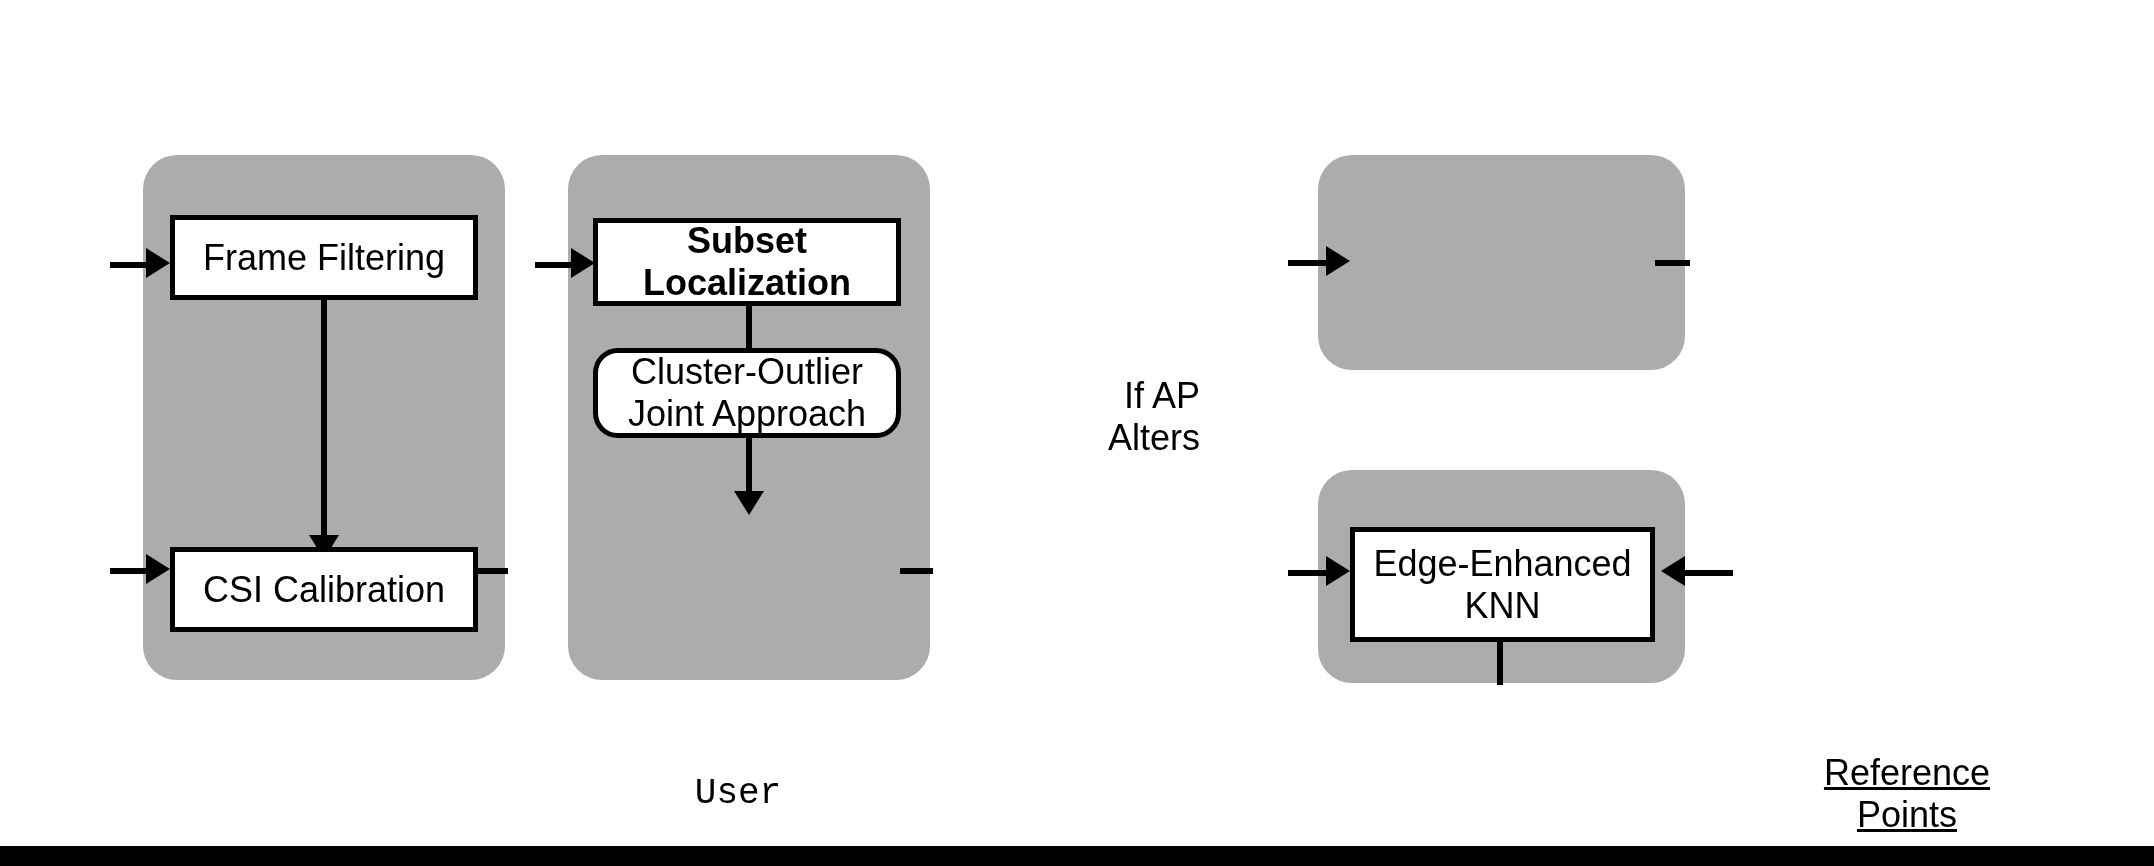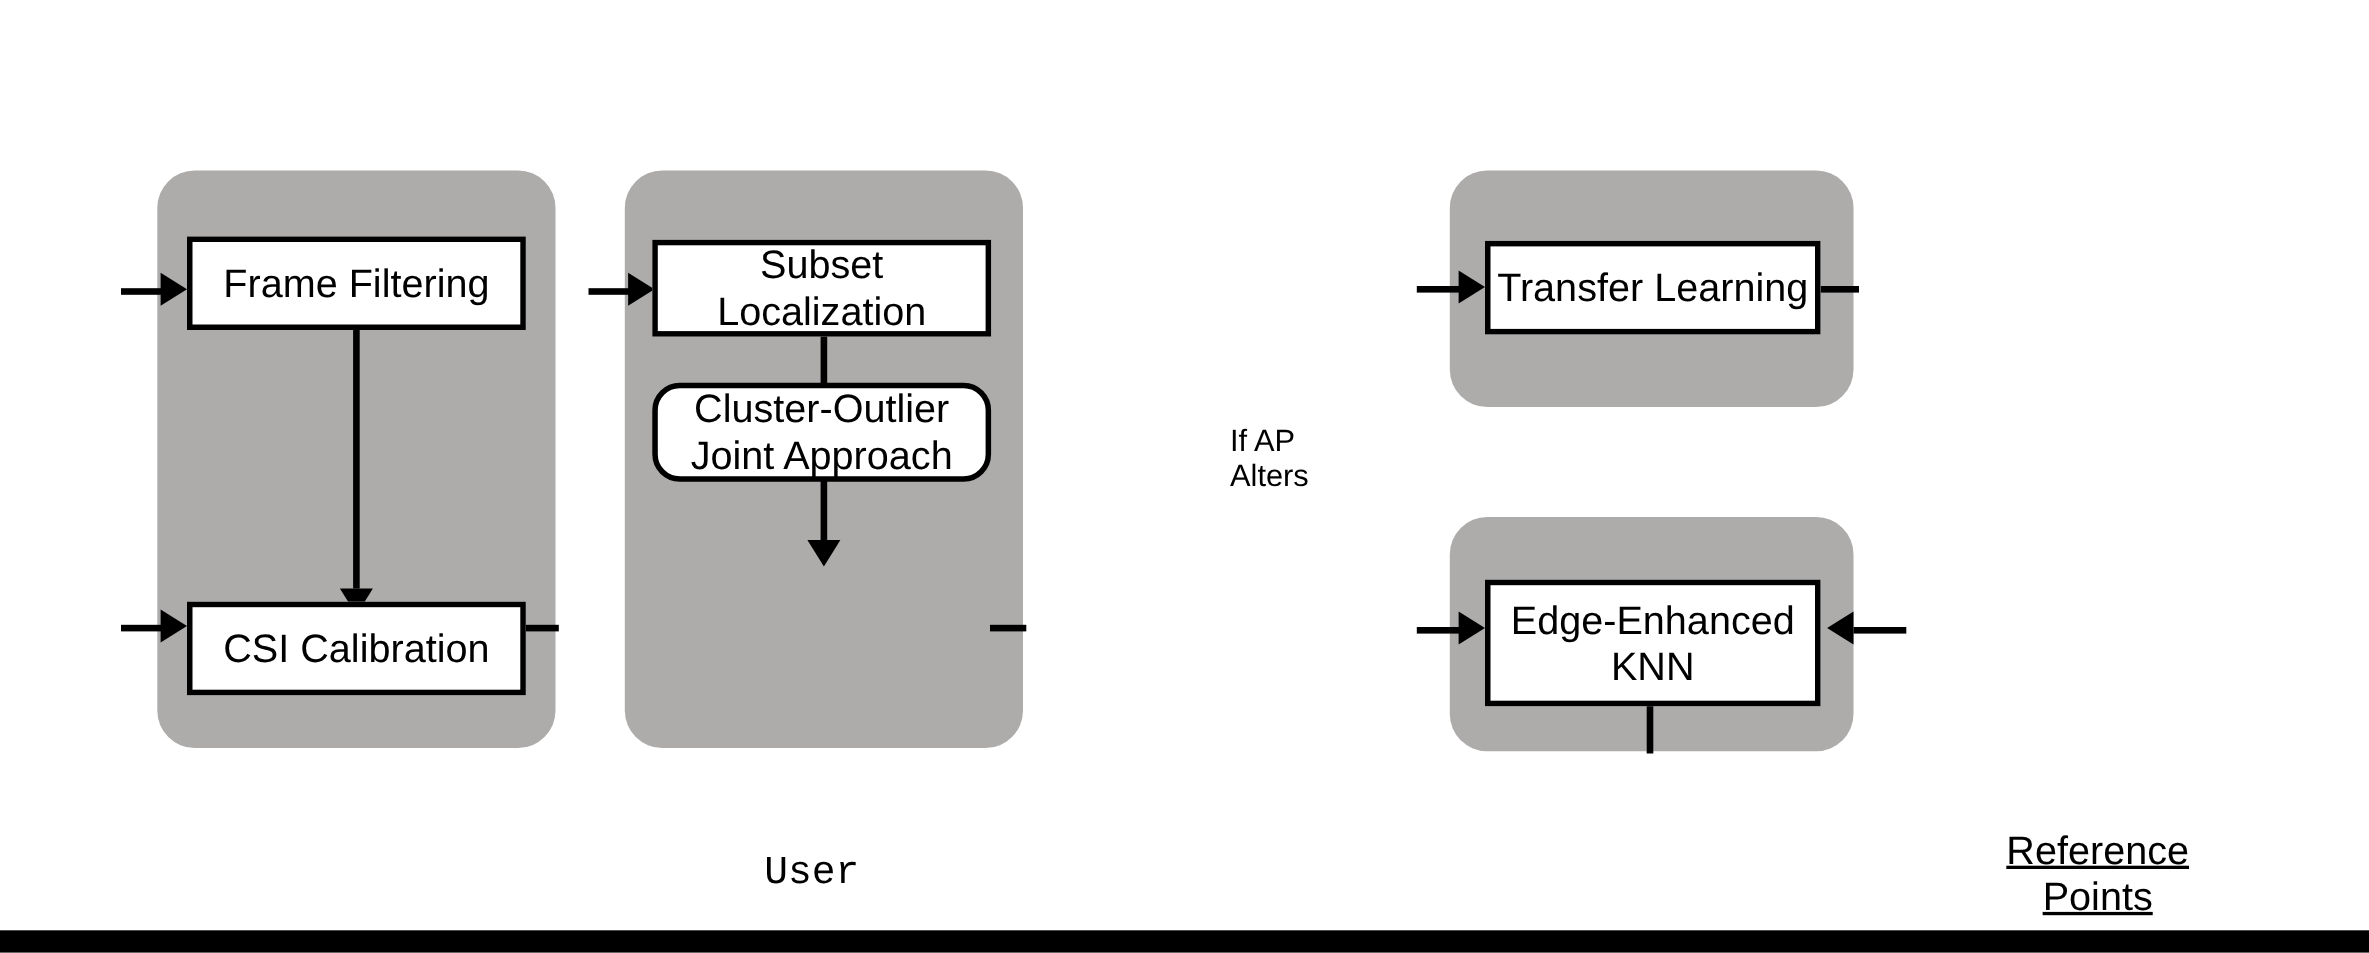--- a/index.html
+++ b/index.html
@@ -59,23 +59,23 @@
     inset: 0;
     background: #FFFFFF;
     clip-path: polygon(50% 0%, 100% 50%, 50% 100%, 0% 50%);
   }
   .diamond-text {
     position: absolute;
     inset: 0;
     display: flex;
     align-items: center;
     justify-content: center;
-    text-align: left;
-    color: #000000;
-    font-size: 28px;
+    text-align: right;
+    color: #000000;
+    font-size: 36px;
     line-height: 1.16;
     white-space: pre-line;
   }
   .cylinder {
     position: absolute;
   }
   .cyl-body {
     position: absolute;
     left: 0; right: 0;
     background: #FFFFFF;
@@ -167,21 +167,21 @@
   <div class="arrow-right" style="left:571px; top:248px;"></div>
 
   <div class="connector v-line" style="left:746px; top:305px; height:54px;"></div>
   <div class="arrow-down" style="left:734px; top:359px;"></div>
 
   <div class="connector v-line" style="left:746px; top:437px; height:54px;"></div>
   <div class="arrow-down" style="left:734px; top:491px;"></div>
 
   <div class="connector h-line" style="left:900px; top:568px; width:33px;"></div>
 
-  <div class="node-box" style="left:593px; top:218px; width:308px; height:88px;">
+  <div class="node-box" style="left:593px; top:218px; width:308px; height:88px;font-weight:bold;">
     <span class="label-lines">Subset
 Localization</span>
   </div>
 
   <div class="node-box" style="left:593px; top:348px; width:308px; height:90px;border-radius:25px;">
     <span class="label-lines">Cluster-Outlier
 Joint Approach</span>
   </div>
 
 
@@ -191,23 +191,20 @@
 Alters</div>
   </div>
 
   <div class="group-box" style="left:1318px; top:155px; width:367px; height:215px;"></div>
 
   <div class="connector h-line" style="left:1288px; top:260px; width:48px;"></div>
   <div class="arrow-right" style="left:1326px; top:246px;"></div>
 
   <div class="connector h-line" style="left:1655px; top:260px; width:35px;"></div>
 
-  <div class="node-box" style="left:1350px; top:219px; width:305px; height:85px;">
-    <span class="label-lines">Transfer Learning</span>
-  </div>
 
   <div class="group-box" style="left:1318px; top:470px; width:367px; height:213px;"></div>
 
   <div class="connector h-line" style="left:1288px; top:570px; width:48px;"></div>
   <div class="arrow-right" style="left:1326px; top:556px;"></div>
 
   <div class="connector h-line" style="left:1685px; top:570px; width:48px;"></div>
   <div class="arrow-left" style="left:1661px; top:556px;"></div>
 
   <div class="connector v-line" style="left:1497px; top:640px; height:45px;"></div>

